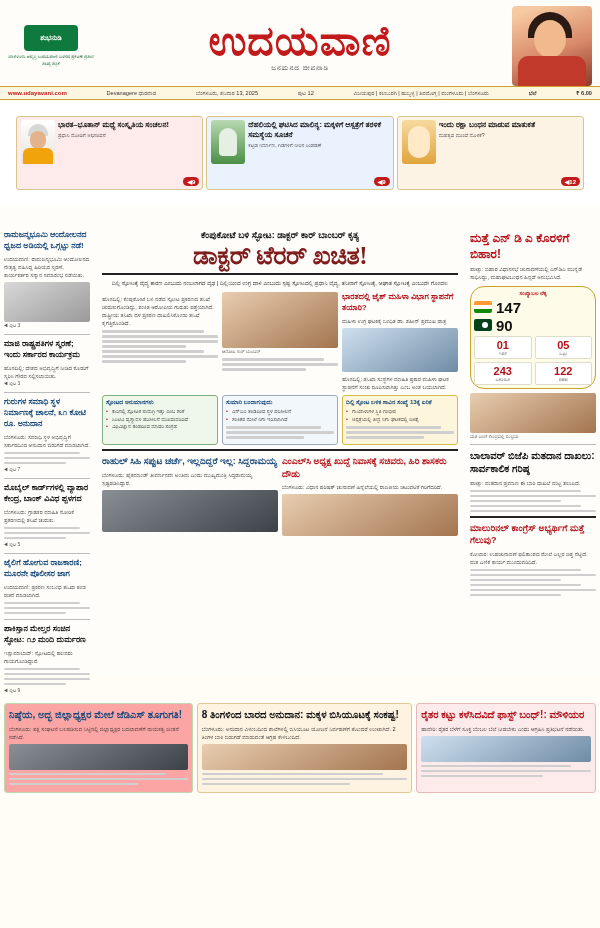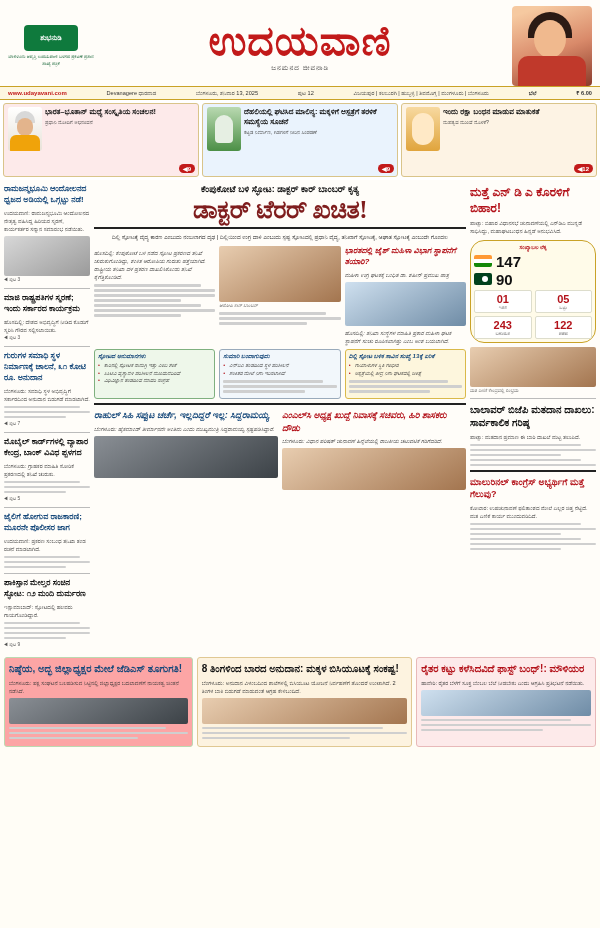--- a/index.html
+++ b/index.html
@@ -46,21 +46,21 @@
   .infobar {
     display:flex; align-items:center; justify-content:space-between;
     border-top:1px solid #c9a227; border-bottom:1px solid #c9a227;
     background:#fdf6e0;
     font-size:5.6px; padding:2px 8px; color:#333;
   }
   .infobar .site { color:#c21a1a; font-weight:bold; font-size:6px;}
   .infobar .price { font-weight:bold; }
 
   
-  .promos { display:flex; gap:3px; padding:3px; background:#fff; }
+  .promos { display:flex; gap:3px; padding:16px; background:#fff; }
   .promo {
     flex:1; border:1px solid #d9c48a; border-radius:3px; padding:3px 4px;
     position:relative; min-height:74px; display:flex; gap:3px; align-items:flex-start;
   }
   .promo.p1 { background:#fdeaea; }
   .promo.p2 { background:#eaf3fd; }
   .promo.p3 { background:#fdf3e4; }
   .promo .thumb { width:34px; height:44px; border-radius:3px; flex:0 0 34px; overflow:hidden; position:relative;}
   .thumb.modi { background:linear-gradient(180deg,#ffffff,#e8e2d8); }
   .thumb.modi .h { position:absolute; left:7px; top:4px; width:20px; height:12px; background:#d8d8d8; border-radius:10px 10px 0 0;}
@@ -71,21 +71,21 @@
   .thumb.rakhi { background:linear-gradient(180deg,#f7d9a0,#e0a43c); }
   .thumb.rakhi .p { position:absolute; left:6px; top:6px; width:22px; height:32px; background:#ffe9c6; border-radius:11px;}
   .promo .ptext { font-size:7.4px; font-weight:bold; line-height:1.35; color:#111; }
   .promo .psub { font-size:5.2px; color:#444; line-height:1.3; margin-top:2px; font-weight:normal;}
   .pgbadge {
     position:absolute; right:3px; bottom:3px; background:#c21a1a; color:#fff;
     font-size:6px; font-weight:bold; border-radius:8px; padding:1px 4px;
   }
 
   
-  .grid { display:flex; gap:4px; padding:4px; }
+  .grid { display:flex; gap:12px; padding:4px;margin-top:20px; }
   .col-left   { width:86px; }
   .col-center { flex:1; }
   .col-right  { width:126px; }
 
   
   .lines { margin-top:3px; }
   .lines i {
     display:block; height:2.4px; background:#cfcfcf; margin-bottom:2.6px; border-radius:1px;
   }
   .lines i.s { width:72%; }
@@ -112,21 +112,21 @@
   
   .lead-kicker { text-align:center; font-size:9px; font-weight:bold; color:#111; }
   .lead-title {
     text-align:center; font-family:"Liberation Serif", serif;
     font-size:25px; font-weight:bold; color:#7f1d1d; line-height:1.05; margin:2px 0 3px;
     letter-spacing:-0.5px;
   }
   .lead-sub { font-size:5.8px; text-align:center; line-height:1.5; color:#222; }
 
   .center-cols { display:flex; gap:4px; margin-top:4px; }
-  .cc { flex:1;font-style:italic; }
+  .cc { flex:1; }
 
   .boxed {
     border:1px solid #9ab; border-radius:3px; padding:3px; background:#f2f7fb;
   }
   .boxed.yellow { border-color:#d9b94a; background:#fdf6dd; }
   .boxed.green  { border-color:#7fb07f; background:#eef7ea; }
   .boxed .bt { font-size:6px; font-weight:bold; color:#16487a; margin-bottom:2px;}
 
   
   .scorepanel { border:1px solid #c9a227; border-radius:14px; background:#fffbe9; padding:3px; }

